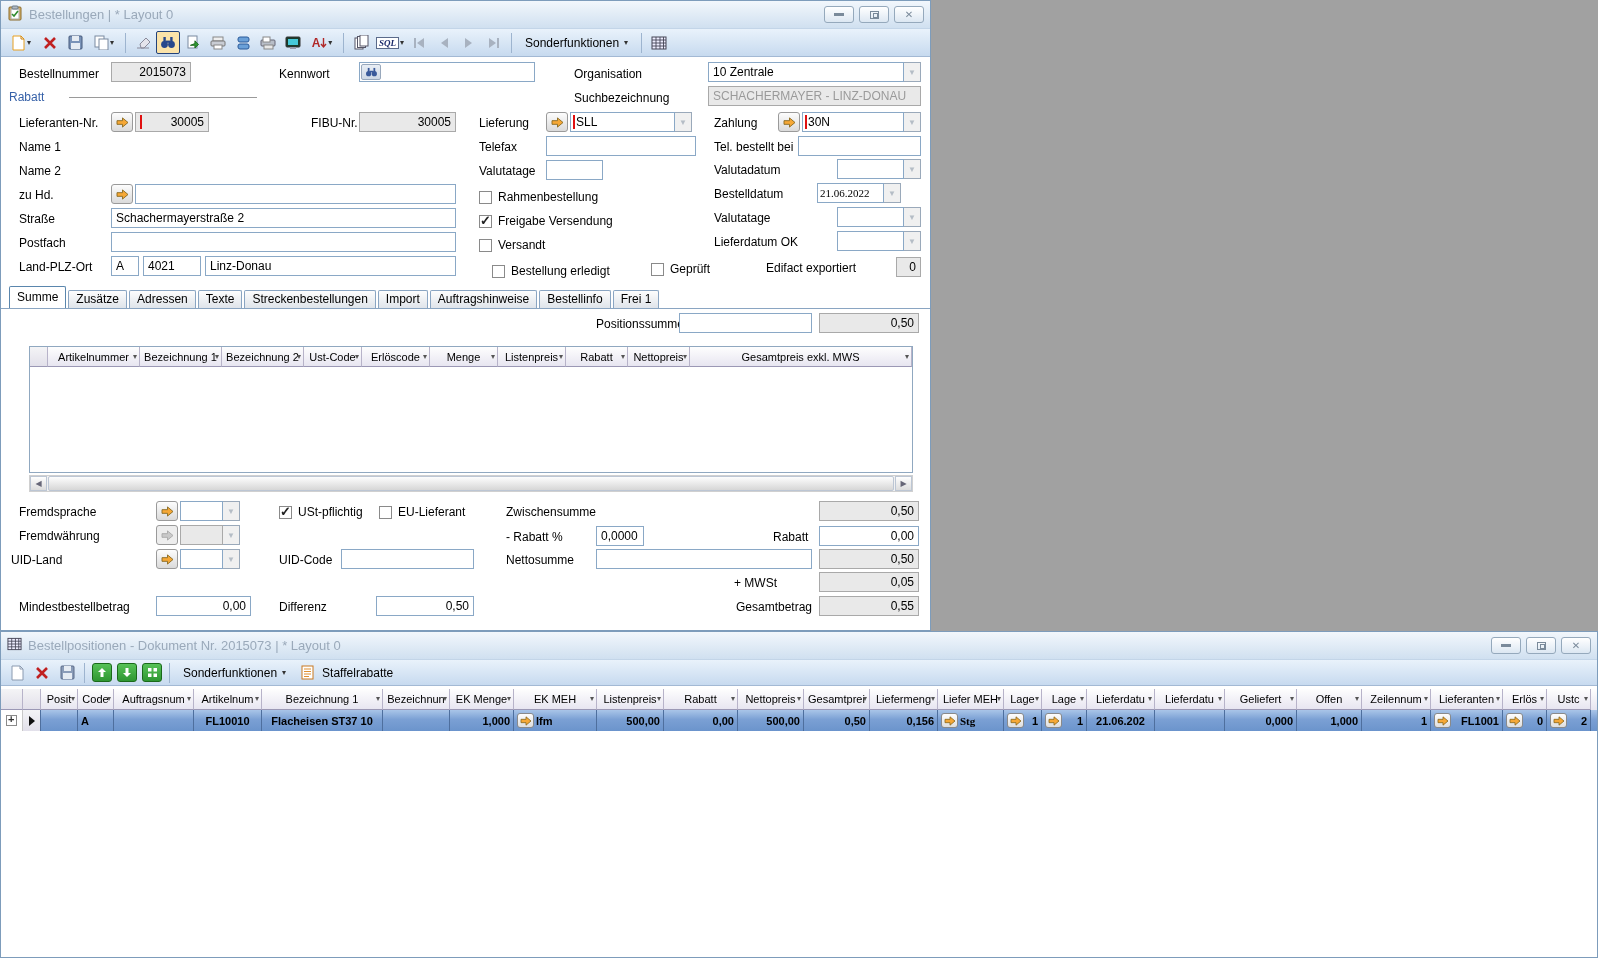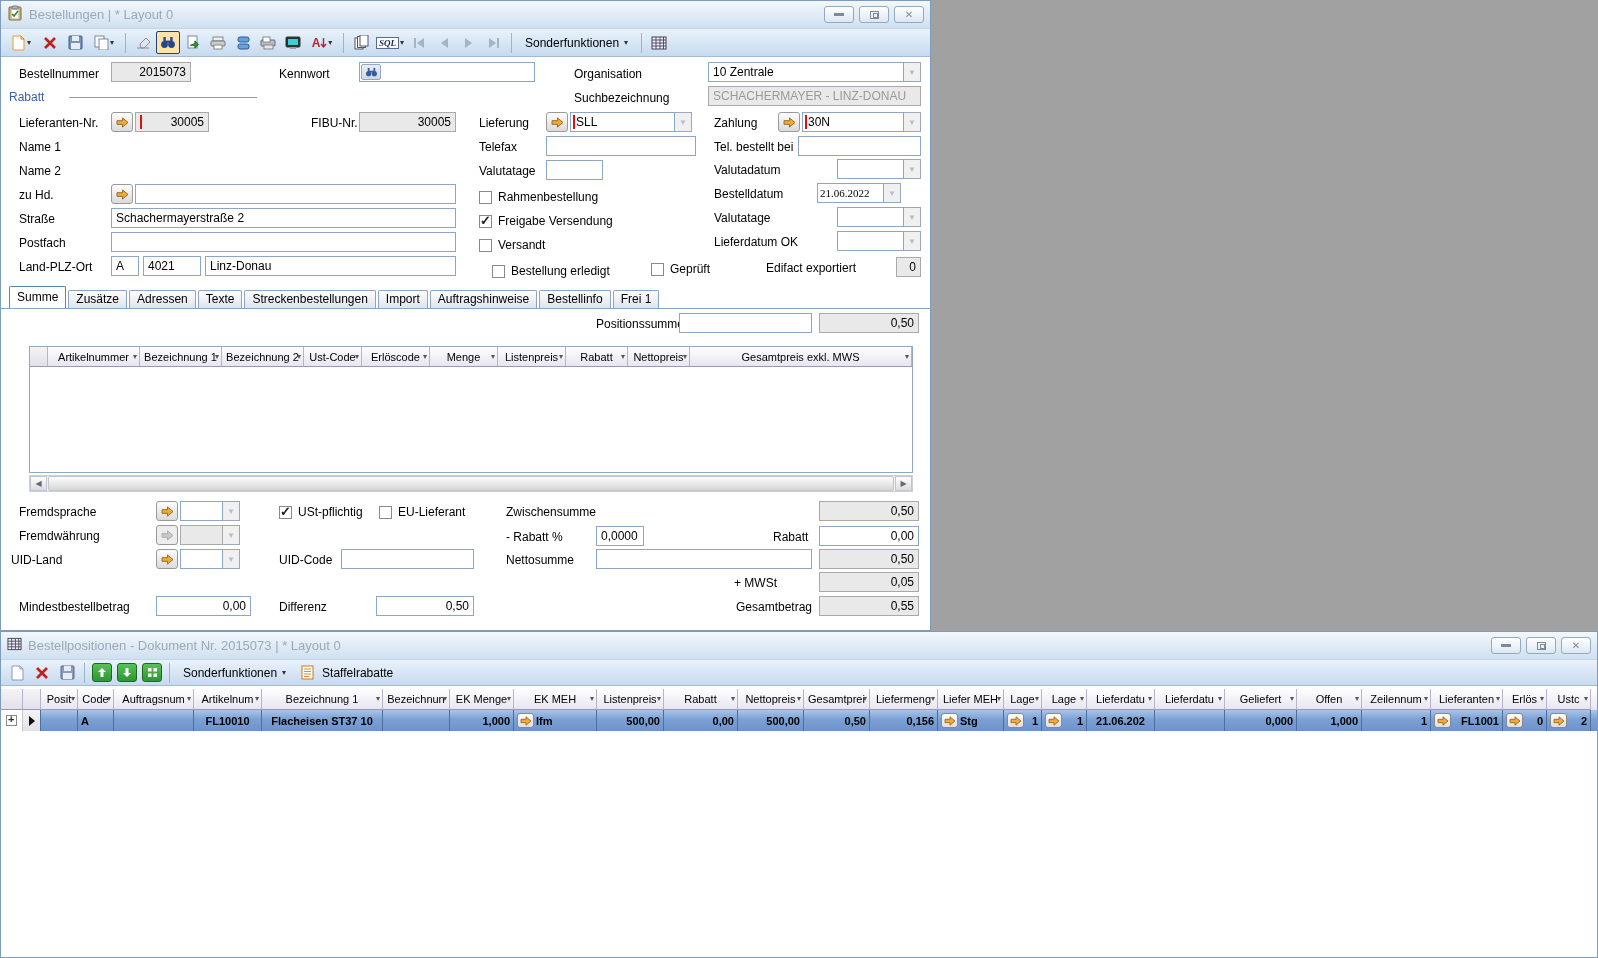--- a/index.html
+++ b/index.html
@@ -757,21 +757,21 @@
         </span>
         <span class="g2c a-r" style="flex: 0 0 66px;">
           <span style="flex: 1 1 0%; text-align: right;">500,00</span>
         </span>
         <span class="g2c a-r" style="flex: 0 0 66px;">
           <span style="flex: 1 1 0%; text-align: right;">0,50</span>
         </span>
         <span class="g2c a-r" style="flex: 0 0 68px;">
           <span style="flex: 1 1 0%; text-align: right;">0,156</span>
         </span>
-        <span class="g2c a-l" style="flex: 0 0 66px;">
+        <span class="g2c a-l" style="flex: 0 0 66px; font-family: Liberation Serif, serif;">
           <span class="lkbtn">
             <svg width="12" height="10" viewBox="0 0 14 12">
               <path d="M1 4h6V1l6 5-6 5V8H1z" fill="#f6a836" stroke="#8a6a20"></path>
             </svg>
           </span>
           <span>Stg</span>
         </span>
         <span class="g2c a-r" style="flex: 0 0 38px;">
           <span class="lkbtn">
             <svg width="12" height="10" viewBox="0 0 14 12">

